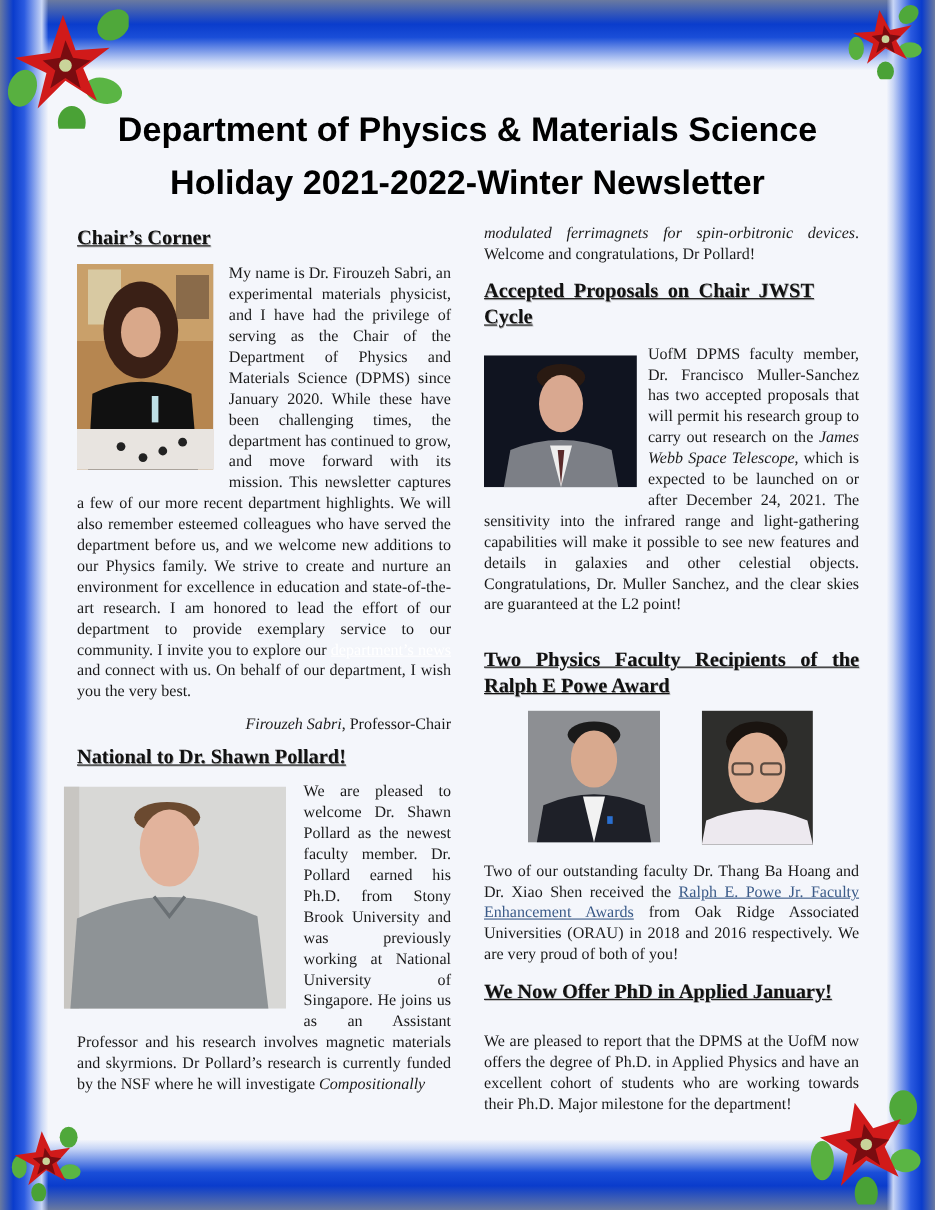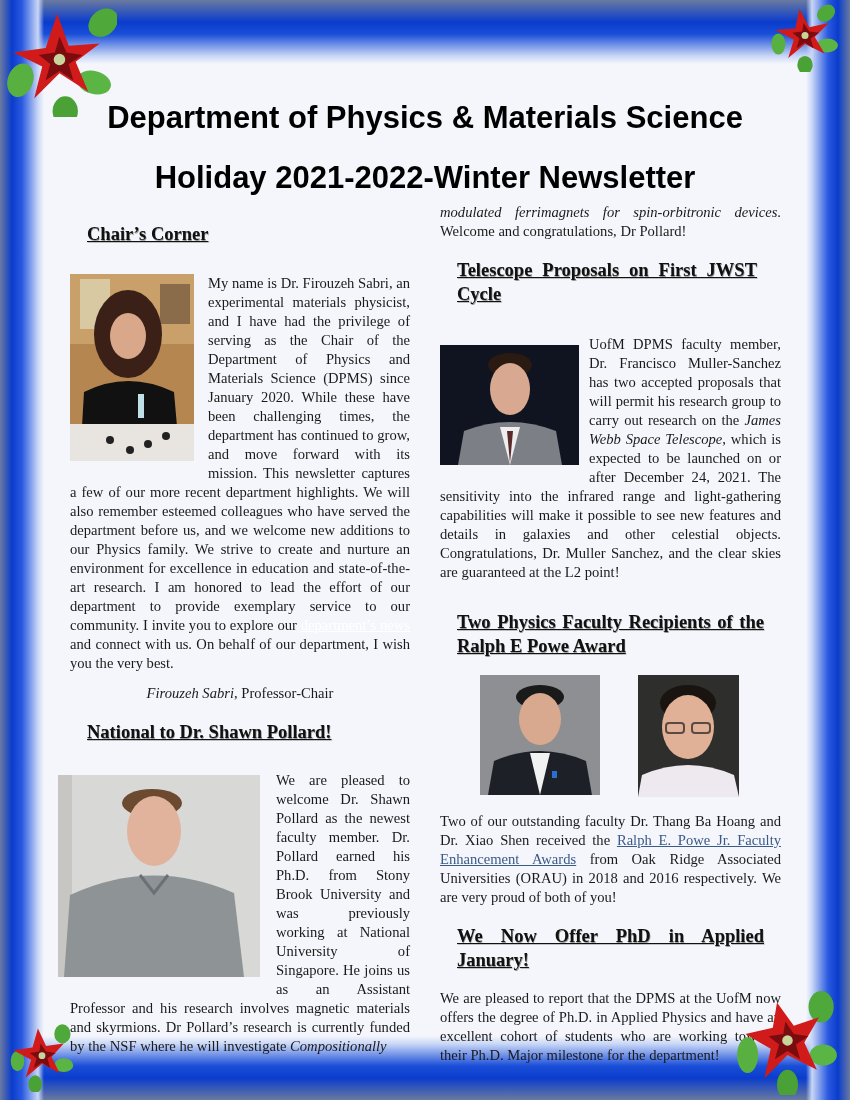--- a/index.html
+++ b/index.html
@@ -9,26 +9,26 @@
       linear-gradient(to bottom, #6a7aa0 0px, #0a3ccc 22px, #1a4ed8 34px, #c8d6f6 56px, rgba(244,246,251,0) 64px),
       linear-gradient(to top, #6a7aa0 0px, #0a3ccc 22px, #1a4ed8 34px, #c8d6f6 56px, rgba(244,246,251,0) 64px),
       #f4f6fb; }
   .frame::before, .frame::after { content:""; position:absolute; top:0; bottom:0; width:44px; }
   .frame::before { left:0; background:linear-gradient(to right, #6a7aa0 0px, #0a3ccc 12px, #2a5ae0 22px, #c8d6f6 38px, rgba(244,246,251,0) 44px); }
   .frame::after { right:0; background:linear-gradient(to left, #6a7aa0 0px, #0a3ccc 12px, #2a5ae0 22px, #c8d6f6 38px, rgba(244,246,251,0) 44px); }
 
   .flower { position:absolute; z-index:3; }
   .title { position:absolute; left:0; width:850px; text-align:center; font-family:"Liberation Sans", sans-serif; font-weight:bold; color:#000; font-size:31px; z-index:2; }
   .t1 { top:100px; }
-  .t2 { top:160px; }
+  .t2 { top:148px; }
 
   .col { position:absolute; z-index:2; font-size:14.6px; line-height:19px; text-align:justify; }
   .left { left:70px; top:205px; width:340px; }
   .right { left:440px; top:203px; width:341px; }
-  h2 { font-family:"Liberation Serif", serif; font-size:18.5px; font-weight:bold; text-decoration:underline; margin:17px; color:#111; line-height:24px; text-shadow:0.6px 0.6px 0 #999; }
+  h2 { font-family:"Liberation Serif", serif; font-size:18.5px; font-weight:bold; text-decoration:underline; margin:0; color:#111; line-height:24px; text-shadow:0.6px 0.6px 0 #999; }
   p { margin:0; }
   .photo { float:left; margin:0 12px 4px 0; position:relative; }
   .photo svg { display:block; }
   a { color:#ffffff; text-decoration:underline; }
   a.dark { color:#3a5a88; }
   i { }
 </style>
 </head>
 <body>
 
@@ -89,21 +89,21 @@
         <path d="M10 187 L14 118 Q58 96 104 118 L110 187 Z" fill="#111"></path>
         <rect x="0" y="150" width="124" height="37" fill="#e8e4e0"></rect>
         <rect x="68" y="120" width="6" height="24" fill="#bfe0e6"></rect>
         <circle cx="40" cy="166" r="4" fill="#222"></circle>
           <circle cx="78" cy="170" r="4" fill="#222"></circle>
           <circle cx="96" cy="162" r="4" fill="#222"></circle>
           <circle cx="60" cy="176" r="4" fill="#222"></circle>
       </svg>
     </div>
     <p><span>My name is Dr. Firouzeh Sabri, an experimental materials physicist, and I have had the privilege of serving as the Chair of the Department of Physics and Materials Science (DPMS) since January 2020. While these have been challenging times, the department has continued to grow, and move forward with its mission. This newsletter captures a few of our more recent department highlights. We will also remember esteemed colleagues who have served the department before us, and we welcome new additions to our Physics family. We strive to create and nurture an environment for excellence in education and state-of-the-art research. I am honored to lead the effort of our department to provide exemplary service to our community. I invite you to explore our </span><a href="#">department’s news</a><span> and connect with us. On behalf of our department, I wish you the very best.</span></p>
-    <p style="margin-top:11px; text-align:center"><i>Firouzeh Sabri</i><span>, Professor-Chair</span></p>
+    <p style="margin-top:11px; text-align:right"><i>Firouzeh Sabri</i><span>, Professor-Chair</span></p>
   </section>
 
   <section style="margin-top:8px">
     <h2>National to Dr. Shawn Pollard!</h2>
     <div style="height:10px"></div>
     <div class="photo" style="margin-left:-12px; margin-right:16px; margin-top:4px">
       <svg width="202" height="202" viewBox="0 0 202 202">
         <rect width="202" height="202" fill="#d8d8d6"></rect>
         <rect x="0" y="0" width="14" height="202" fill="#c8c6c2"></rect>
         <ellipse cx="94" cy="28" rx="30" ry="14" fill="#6b4a30"></ellipse>
@@ -113,21 +113,21 @@
       </svg>
     </div>
     <p><span>We are pleased to welcome Dr. Shawn Pollard as the newest faculty member. Dr. Pollard earned his Ph.D. from Stony Brook University and was previously working at National University of Singapore. He joins us as an Assistant Professor and his research involves magnetic materials and skyrmions. Dr Pollard’s research is currently funded by the NSF where he will investigate </span><i>Compositionally</i></p>
   </section>
 </div>
 
 <div class="col right">
   <p><i>modulated ferrimagnets for spin-orbitronic devices</i><span>. Welcome and congratulations, Dr Pollard!</span></p>
 
   <section style="margin-top:12px">
-    <h2 style="width:300px">Telescope Proposals on First JWST Cycle</h2>
+    <h2 style="width:300px">Accepted Proposals on Chair JWST Cycle</h2>
     <div style="height:12px"></div>
     <div class="photo" style="margin-top:10px; margin-right:10px">
       <svg width="139" height="120" viewBox="0 0 139 120">
         <rect width="139" height="120" fill="#101420"></rect>
         <ellipse cx="70" cy="20" rx="22" ry="12" fill="#2a1a12"></ellipse>
         <ellipse cx="70" cy="44" rx="20" ry="26" fill="#d9a890"></ellipse>
         <path d="M18 120 L24 86 Q70 68 116 86 L122 120 Z" fill="#7c7f86"></path>
         <path d="M60 82 L70 120 L80 82 Z" fill="#eeeeee"></path>
         <path d="M67 86 L70 118 L73 86 Z" fill="#5a2a2a"></path>
       </svg>
@@ -153,15 +153,15 @@
         <rect x="28" y="48" width="18" height="10" rx="3" fill="none" stroke="#5a4a40" stroke-width="2"></rect>
         <rect x="54" y="48" width="18" height="10" rx="3" fill="none" stroke="#5a4a40" stroke-width="2"></rect>
         <path d="M0 122 L4 100 Q50 80 96 100 L101 122 Z" fill="#ede9ef"></path>
       </svg>
     </div>
     <p style="margin-top:16px"><span>Two of our outstanding faculty Dr. Thang Ba Hoang and Dr. Xiao Shen received the </span><a href="#" class="dark">Ralph E. Powe Jr. Faculty Enhancement Awards</a><span> from Oak Ridge Associated Universities (ORAU) in 2018 and 2016 respectively. We are very proud of both of you!</span></p>
   </section>
 
   <section style="margin-top:12px">
     <h2>We Now Offer PhD in Applied January!</h2>
-    <p style="margin-top:0">We are pleased to report that the DPMS at the UofM now offers the degree of Ph.D. in Applied Physics and have an excellent cohort of students who are working towards their Ph.D. Major milestone for the department!</p>
+    <p style="margin-top:24px">We are pleased to report that the DPMS at the UofM now offers the degree of Ph.D. in Applied Physics and have an excellent cohort of students who are working towards their Ph.D. Major milestone for the department!</p>
   </section>
 </div>
 
 </body></html>

